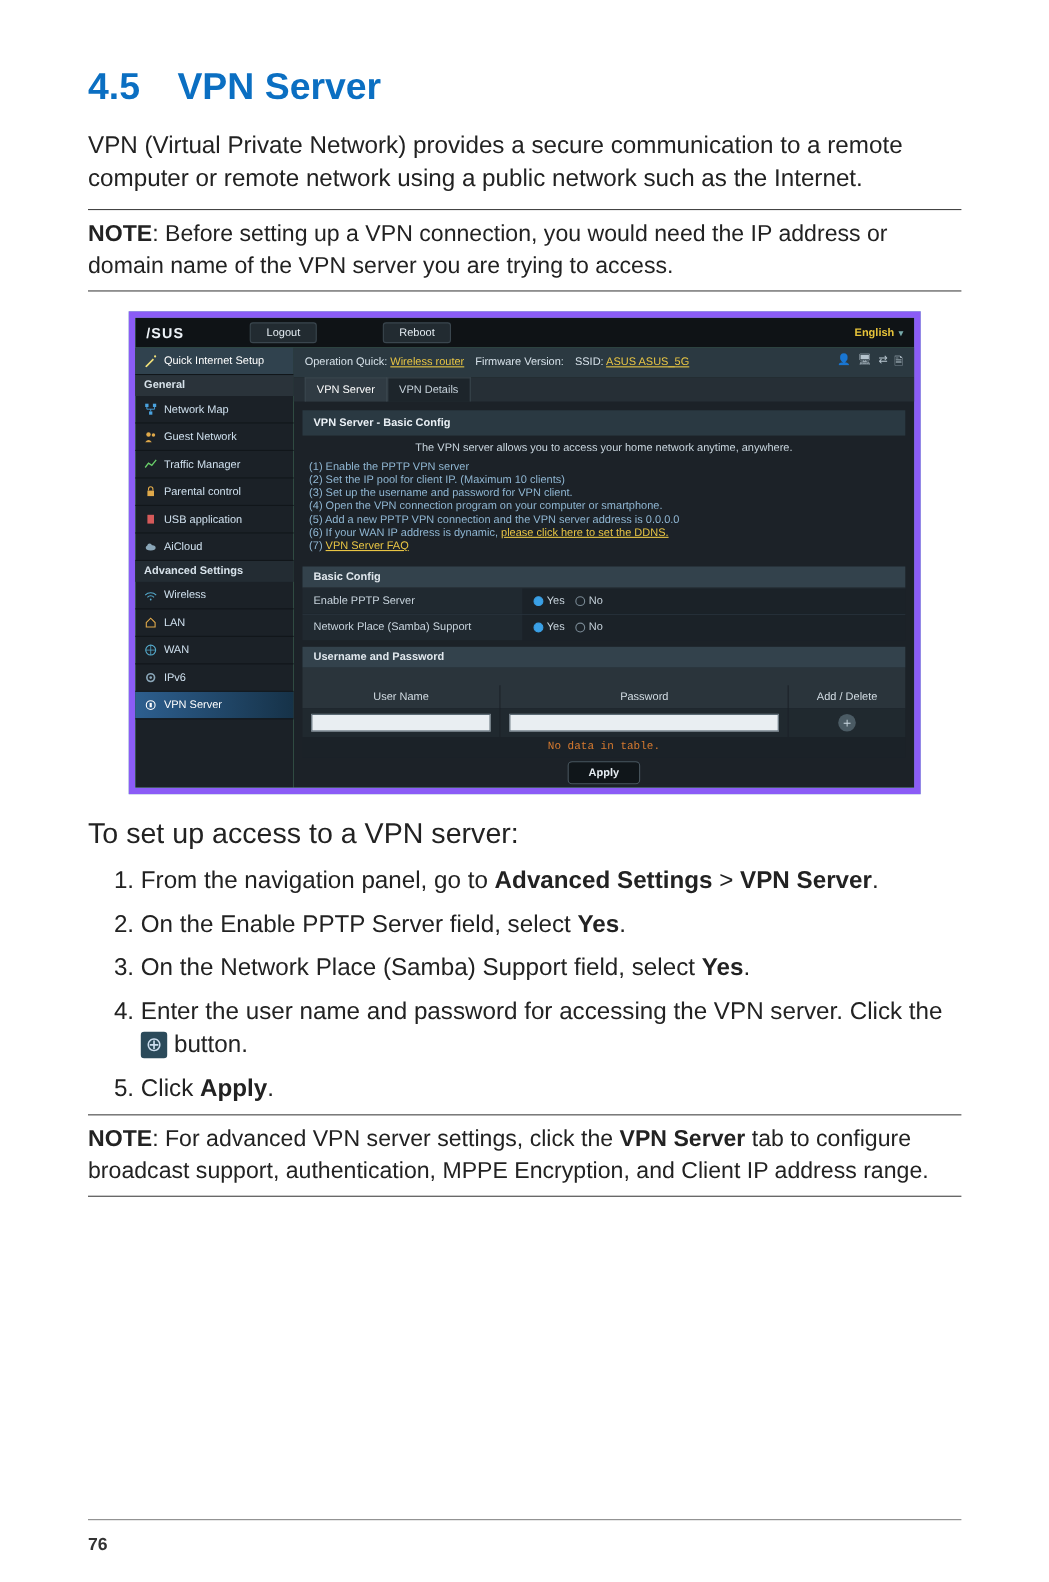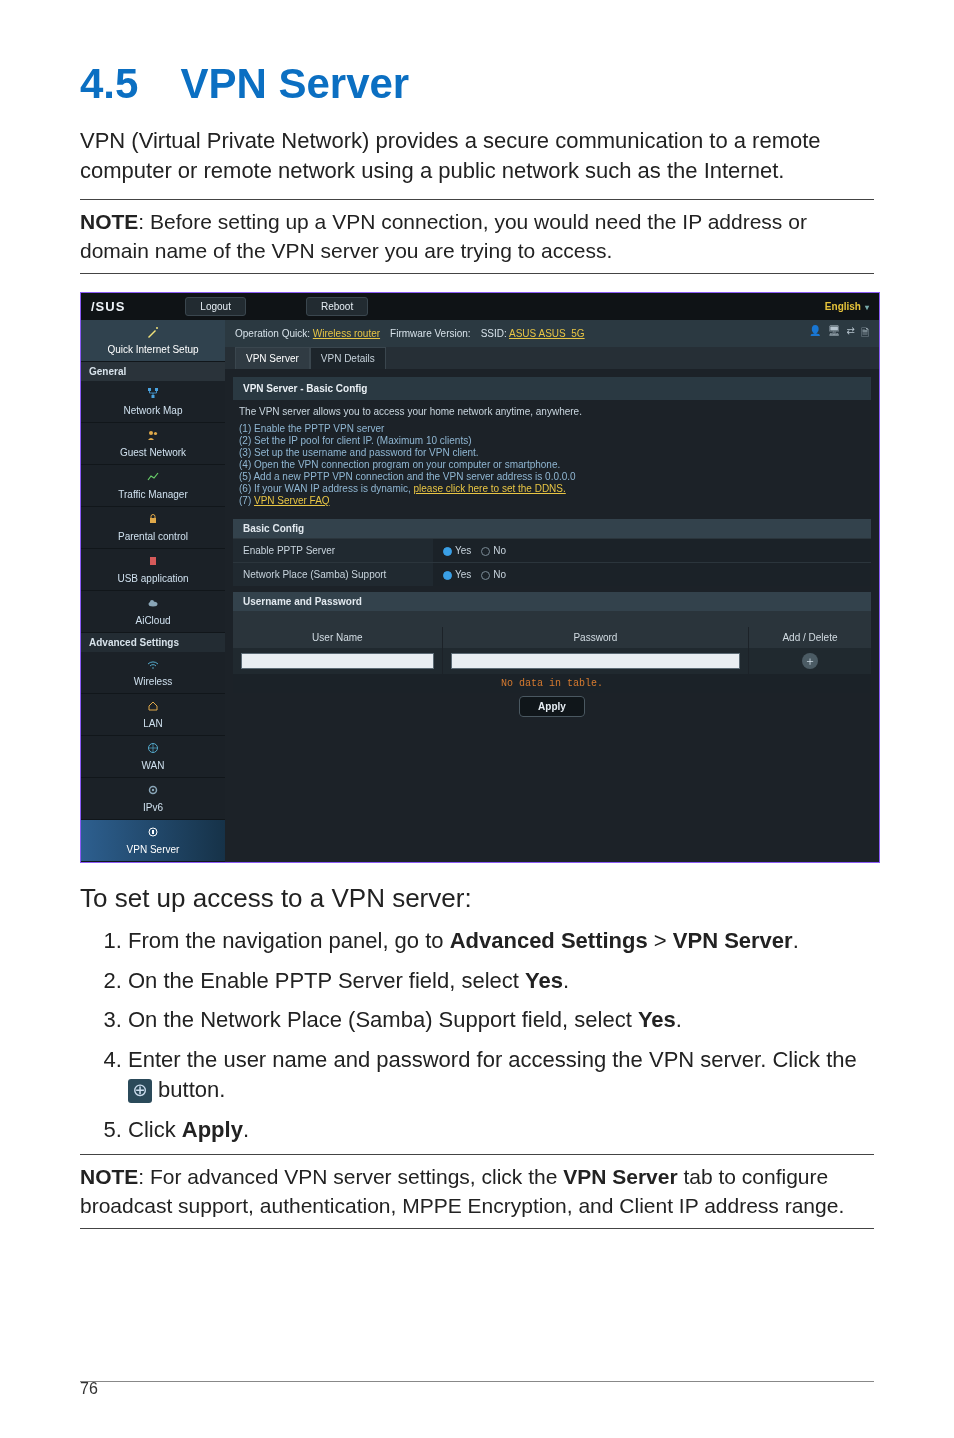--- a/index.html
+++ b/index.html
@@ -7,21 +7,21 @@
     background: #fff;
     font-family: "Segoe UI", Arial, sans-serif;
     width: 954px;
     height: 1438px;
     padding: 60px 80px 30px 80px;
     color: #222;
     position: relative;
   }
   .section-title {
     color: #0b6fc2;
-    font-size: 42px;
+    font-size: 34px;
     font-weight: 700;
     margin-bottom: 18px;
   }
   .body-text {
     font-size: 22px;
     line-height: 1.35;
     margin-bottom: 14px;
   }
   .note-box {
     border-top: 1px solid #444;
@@ -65,37 +65,38 @@
   .add-glyph::after {
     content: "⊕";
     color: #cde;
     position: absolute;
     left: 50%; top: 50%;
     transform: translate(-50%, -52%);
     font-size: 18px;
   }
   .page-num {
     position: absolute;
-    bottom: 40px;
+    bottom: 24px;
     left: 80px;
     font-size: 16px;
     color: #333;
+    font-weight: bold;
   }
   .hr-bottom {
     position: absolute;
     bottom: 56px; left: 80px; right: 80px;
     border-top: 1px solid #888;
   }
 
   
   .router {
     margin: 0 auto 18px auto;
-    width: 800px;
+    width: 720px;
     background: #86efac;
-    border: 1px solid #8b5cf6;
+    border: 6px solid #8b5cf6;
     font-size: 10px;
     color: #cfd6dc;
   }
   .router-top {
     display: flex;
     align-items: center;
     background: #0f1316;
     padding: 4px 10px;
     gap: 60px;
   }
@@ -121,21 +122,20 @@
     font-size: 10px;
   }
   .router-lang .tri { font-size: 8px; color: #7aa; margin-left: 4px; }
   .router-body { display: flex; }
   .router-side { width: 144px; background: #1b2127; }
   .side-item {
     display: flex; align-items: center; gap: 6px;
     padding: 6px 8px;
     border-bottom: 1px solid #11161a;
     color: #cfe0ee;
-    flex-direction: column;
   }
   .side-item.special { background: #30424e; color: #fff; }
   .side-header {
     background: #2a333a;
     color: #d7e2ea;
     padding: 4px 8px;
     font-weight: 700;
   }
   .side-header.adv { background: #232c33; }
   .ic { width: 12px; height: 12px; display: inline-block; }
@@ -169,21 +169,21 @@
   }
   .tab.active { background: #303b43; color: #fff; }
   .panel-title {
     background: #2a3942;
     color: #eaf0f5;
     font-weight: 700;
     padding: 6px 10px;
     margin: 8px 8px 0 8px;
   }
   .panel-body { padding: 6px 14px; }
-  .panel-body .lead { color: #c9d6df; margin-bottom: 6px; }
+  .panel-body .lead { color: #c9d6df; margin-bottom: 6px; text-align: center; }
   .panel-body .step2 { color: #8fb6d2; margin: 1px 0; }
   .panel-body a.link { color: #e8c544; text-decoration: underline; }
   .subpanel-title {
     background: #33424c;
     padding: 4px 10px;
     margin: 6px 8px 0 8px;
     color: #e1e8ee;
     font-weight: 700;
   }
   .row2 {

